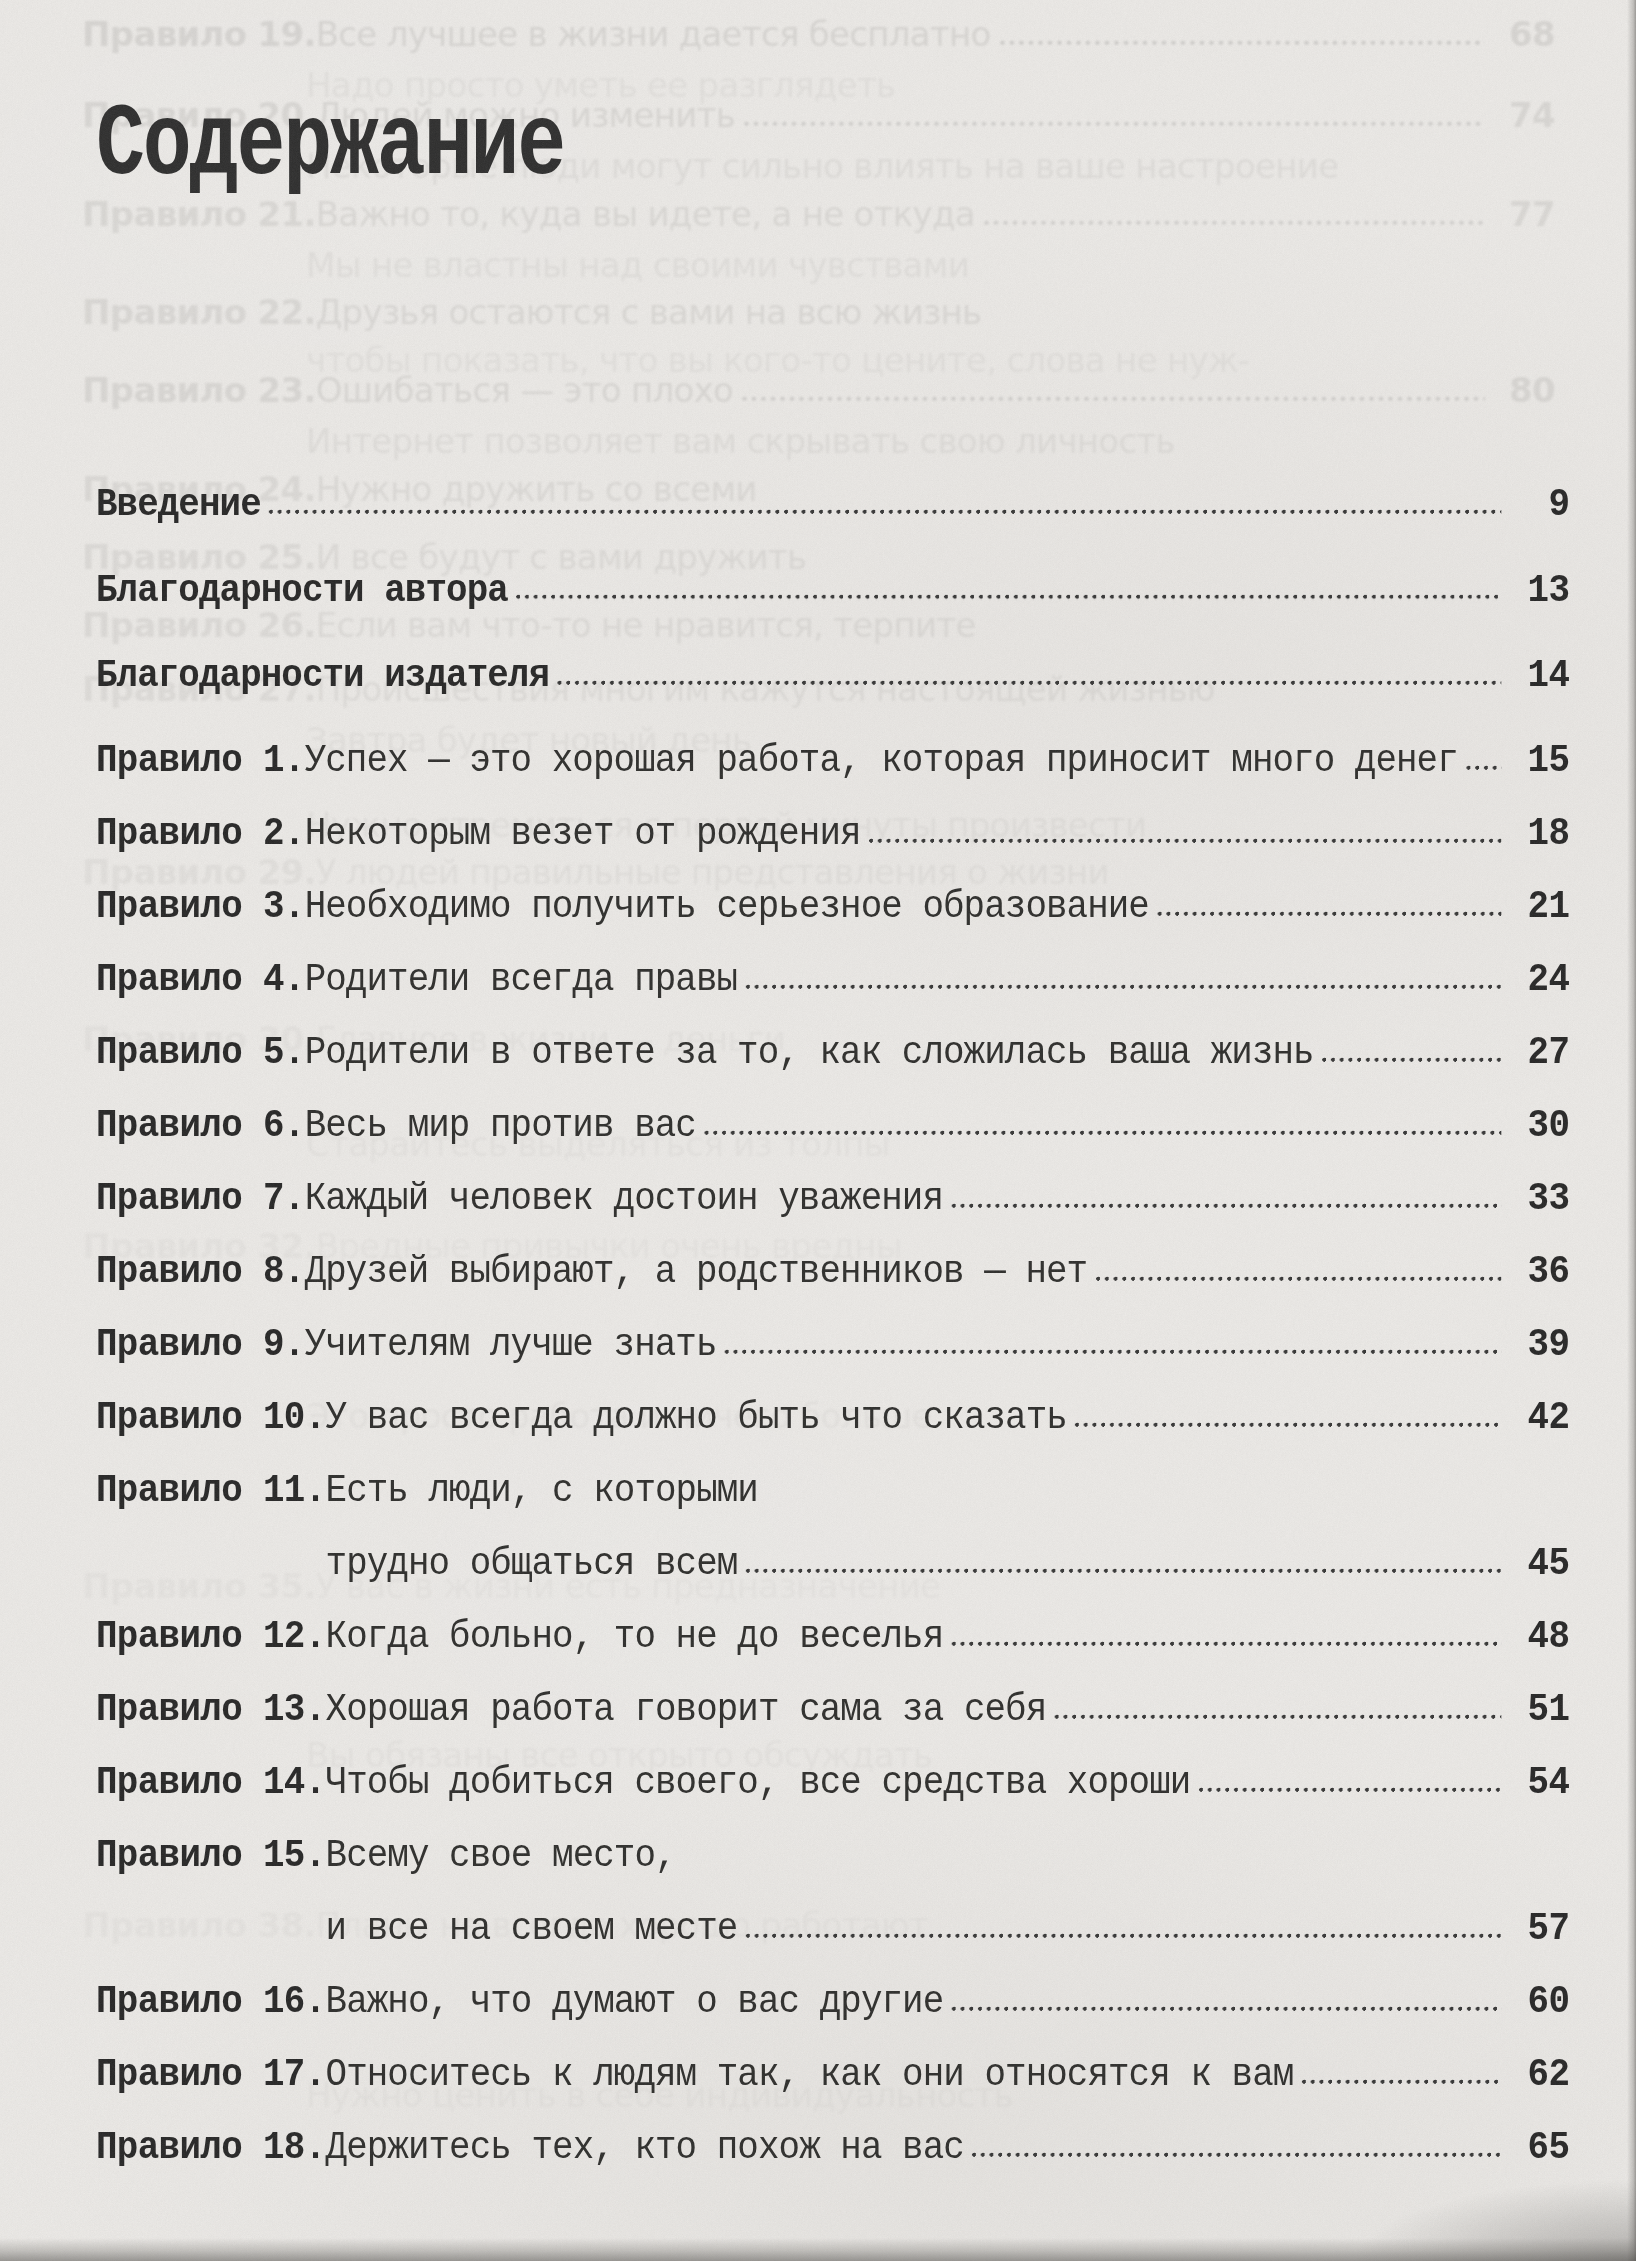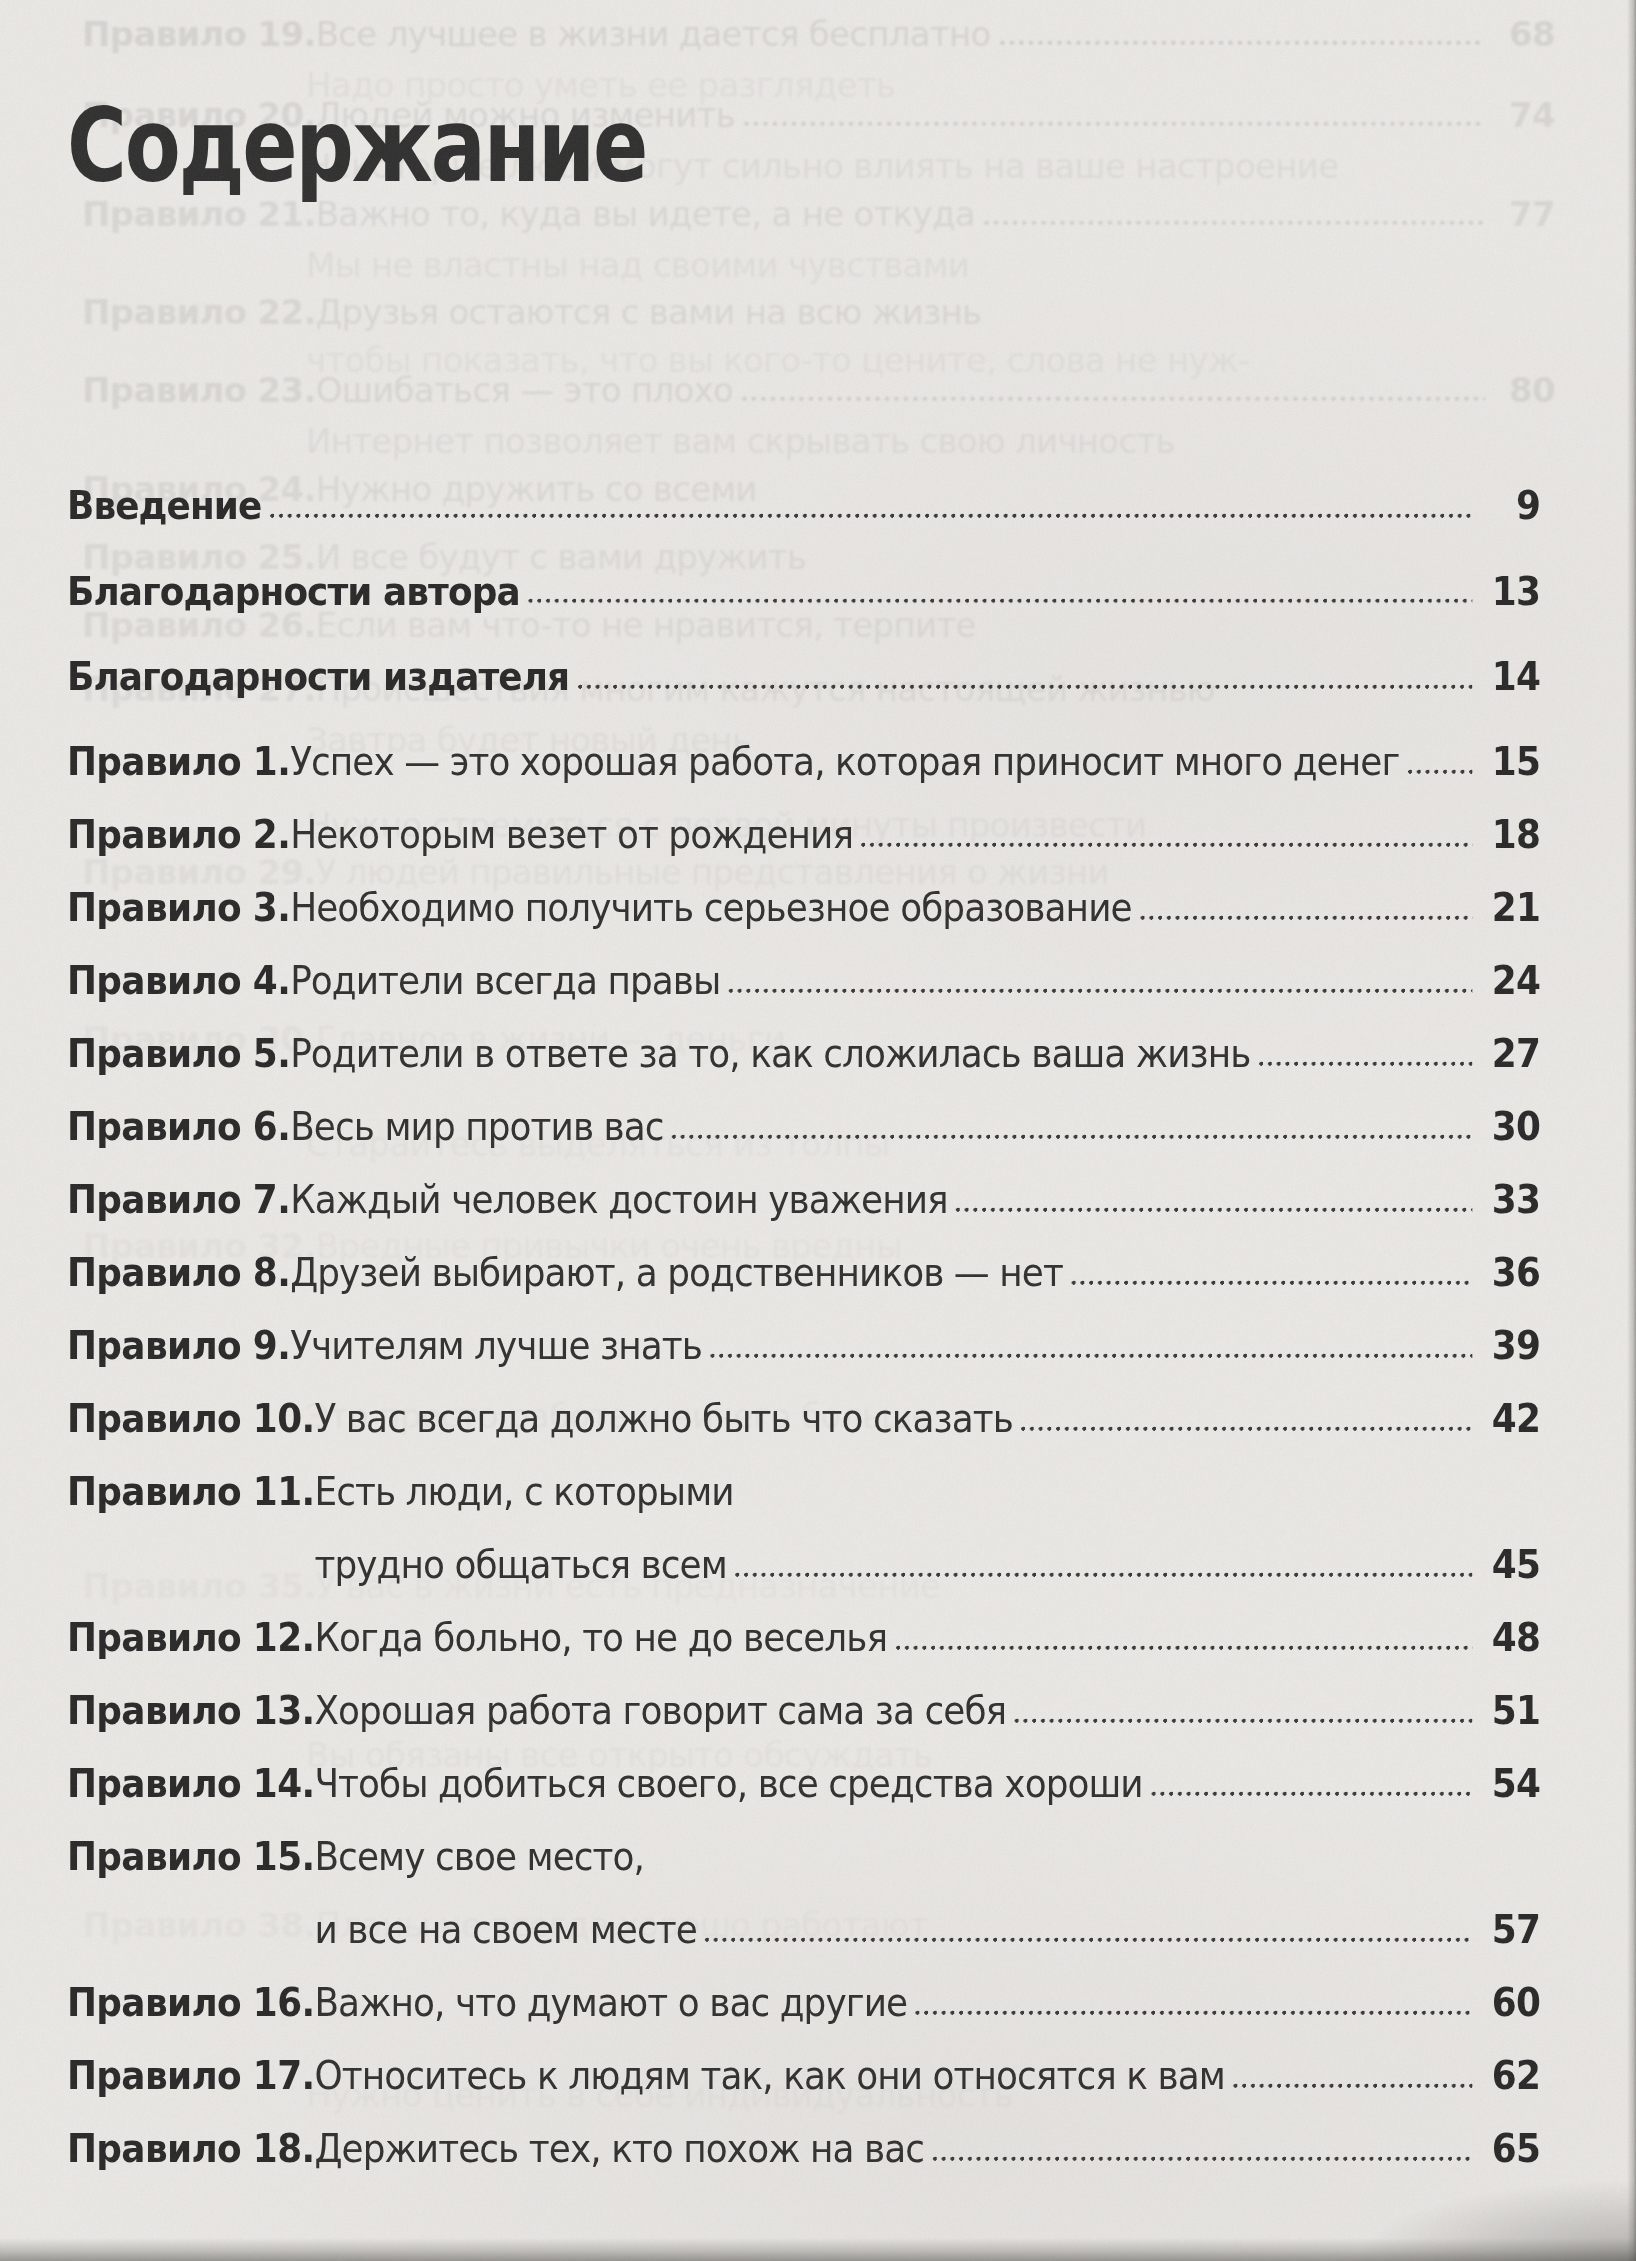--- a/index.html
+++ b/index.html
@@ -27,21 +27,21 @@
     filter:blur(1.1px);
     white-space:nowrap;
     letter-spacing:-0.7px;
   }
   .ghost .glabel { flex:0 0 224px; font-weight:bold; }
   .ghost .gtxt  { flex:0 1 auto; }
   .ghost .dots  { margin-bottom:1.4px; }
   .ghost .gpg   { font-weight:bold; min-width:61px; text-align:right; }
   
   .content {
-    position:absolute; left:67px; right:78px; top:48px; z-index:2;
+    position:absolute; left:96px; right:78px; top:48px; z-index:2;font-family:Liberation Mono, monospace;
   }
   h1.toc-title {
     margin:20.4px 0 0 0;
     font-size:102px; line-height:156px;
     font-weight:bold; letter-spacing:-2.7px;
     transform:scaleX(0.80); transform-origin:left center;
     color:#262626;
     white-space:nowrap;
   }
   .entries {

